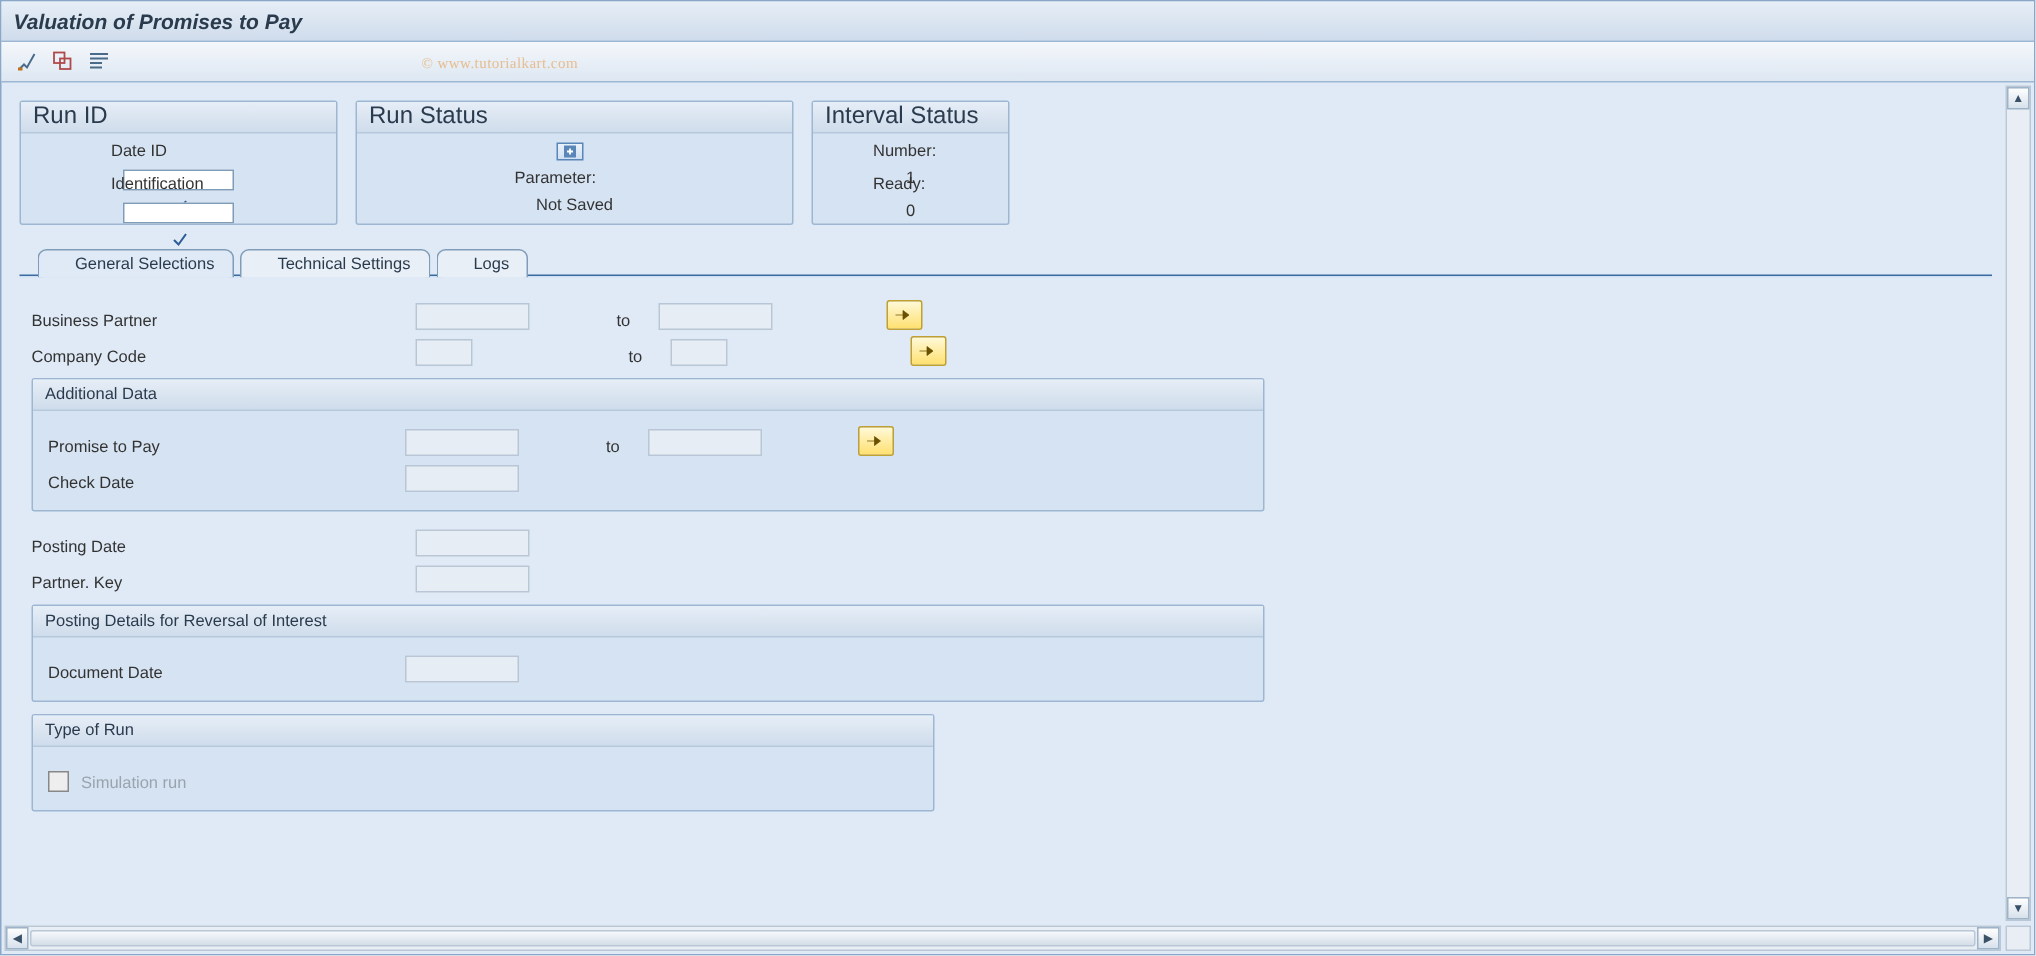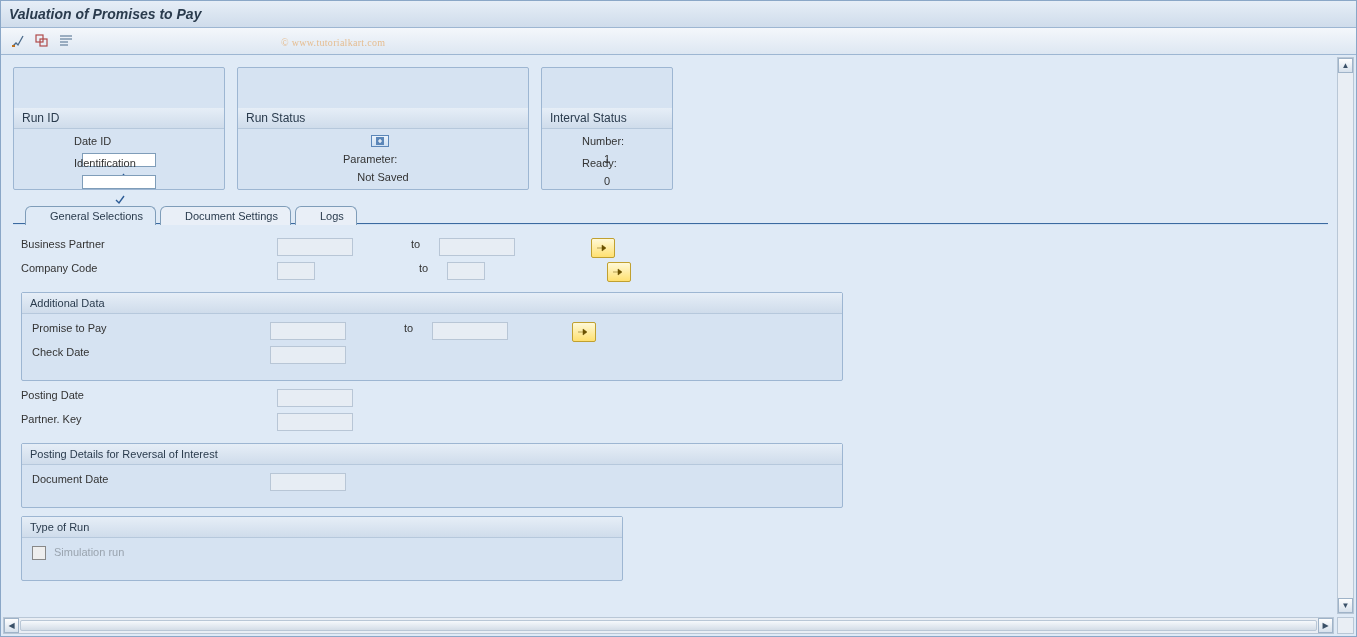--- a/index.html
+++ b/index.html
@@ -129,21 +129,21 @@
     border:1px solid #9db6d2;
     background:#d6e3f2;
     border-radius:2px;
   }
   .panel .phdr {
     height:20px;
     border-bottom:1px solid #b6c8dc;
     background:linear-gradient(#e6eef7,#cfdceb);
     display:flex;align-items:center;
     padding:0 8px;
-    font-size:12px;color:#2a3b4d;margin-top:40px;
+    font-size:16px;color:#2a3b4d;
   }
   .panel .pbody {
     padding:6px 8px 10px 8px;
   }
   .kv {
     display:flex;align-items:center;height:22px;
     gap:6px;
     flex-direction:column;
   }
   .kv label {
@@ -227,21 +227,21 @@
   .group .ghdr{
     height:20px;border-bottom:1px solid #b6c8dc;
     display:flex;align-items:center;padding:0 8px;
     background:linear-gradient(#e6eef7,#cfdceb);
     color:#2a3b4d;
   }
   .group .gbody{padding:6px 10px 10px 10px;}
   .group.narrow{width:600px;}
 
   .row-free{
-    display:flex;align-items:flex-start;height:22px;gap:8px;
+    display:flex;align-items:flex-end;height:22px;gap:8px;
     margin:2px 0;
   }
   .lbl{width:140px;}
   .lbl.ind{width:230px;}
   .tolabel{width:20px;text-align:left;margin-left:50px;}
   .aftergap{margin-left:60px;}
 
   .chk{
     width:12px;height:12px;border:1px solid #888;background:#eee;display:inline-block;
   }
@@ -352,21 +352,21 @@
             <span class="val">0</span>
           </div>
         </div>
       </div>
 
     </div>
 
     <div class="tabstrip">
       <div class="tabrow">
         <div class="tab active">General Selections</div>
-        <div class="tab">Document Settings</div>
+        <div class="tab">Technical Settings</div>
         <div class="tab">Logs</div>
       </div>
       <div class="tabline"></div>
 
       <div class="tabbody">
 
         <div class="row-free">
           <span class="lbl">Business Partner</span>
           <span style="width:100px"></span>
           <input type="text" class="fld ro" style="width: 70px;" value="">

